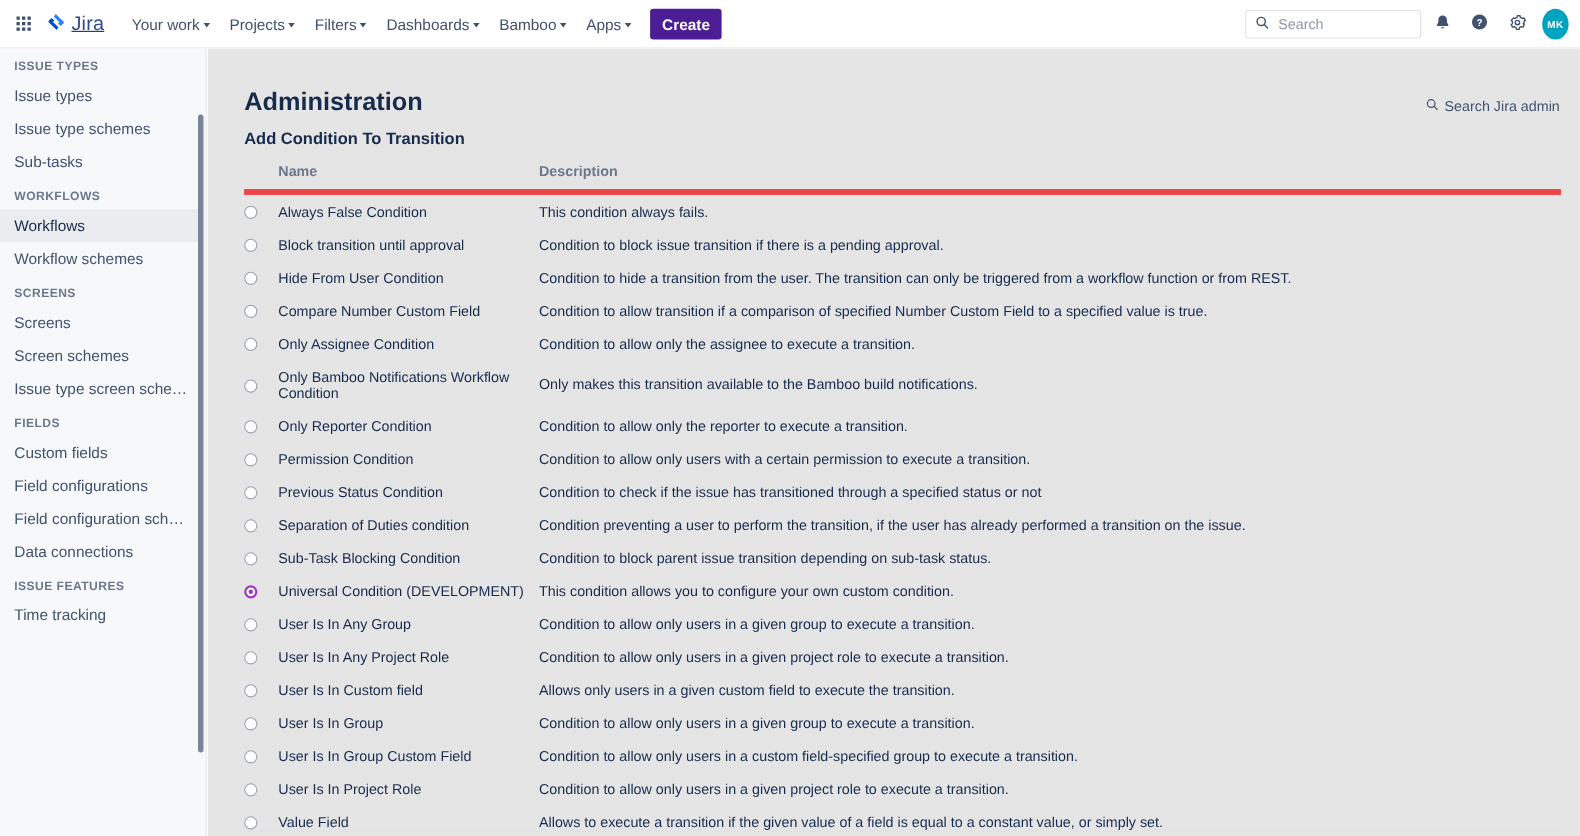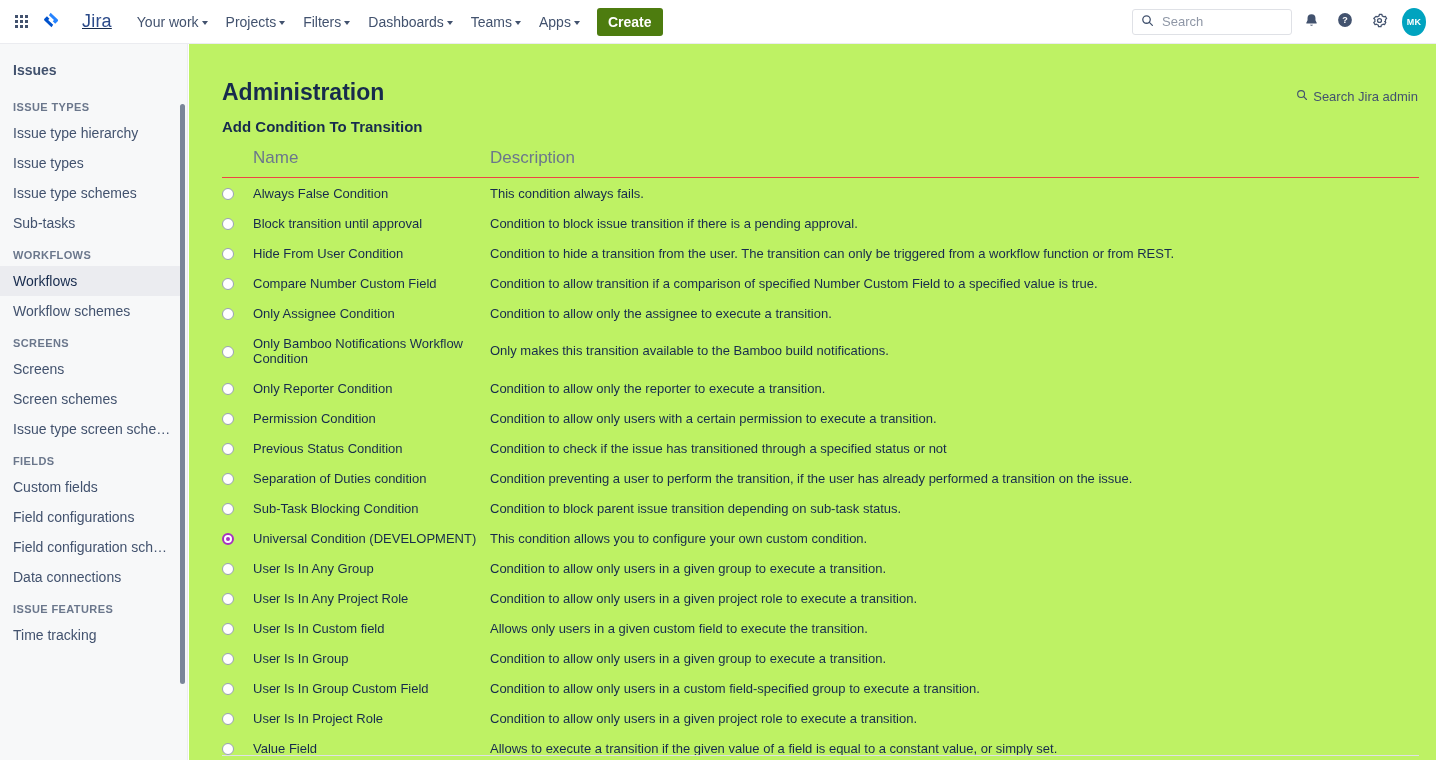--- a/index.html
+++ b/index.html
@@ -26,21 +26,21 @@
   .app-switcher {
     width: 26px; height: 26px;
     display: flex; align-items: center; justify-content: center;
     border-radius: 3px; cursor: pointer;
     margin-right: 4px;
   }
   .grid-dots { display: grid; grid-template-columns: repeat(3, 3px); grid-gap: 2px; }
   .grid-dots i { display: block; width: 3px; height: 3px; background: #42526e; }
 
   .jira-brand {
-    display: flex; align-items: center; gap: 22px;
+    display: flex; align-items: center; gap: 5px;
     padding: 3px 6px 3px 4px; border-radius: 3px;
     cursor: pointer; margin-right: 10px; text-decoration: underline;
   }
   .jira-word {
     font-size: 18px; color: #2c4b8a; letter-spacing: .2px;
     font-family: "Liberation Sans", sans-serif;
   }
 
   .nav-item {
     display: flex; align-items: center; gap: 3px;
@@ -49,21 +49,21 @@
     border-radius: 3px; cursor: pointer; white-space: nowrap;
   }
   .caret {
     display: inline-block; width: 0; height: 0; margin-top: 2px;
     border-left: 3.5px solid transparent;
     border-right: 3.5px solid transparent;
     border-top: 4px solid #42526e;
   }
   .create-btn {
     margin-left: 8px;
-    background: #4d7c0f; color: #ffffff;
+    background: #4c1d95; color: #ffffff;
     border: none; border-radius: 3px;
     height: 28px; padding: 0 11px;
     font-size: 14px; font-weight: bold; cursor: pointer;
     font-family: "Liberation Sans", sans-serif;
   }
   .nav-right {
     margin-left: auto; display: flex; align-items: center; gap: 4px;
   }
   .search-box {
     display: flex; align-items: center; gap: 6px;
@@ -119,21 +119,21 @@
     position: absolute; top: 60px; right: 2px;
     width: 5px; height: 580px;
     background: #7a8599; border-radius: 3px;
     cursor: pointer;
   }
 
   
   .main {
     position: absolute; top: 44px; left: 189px;
     width: 1247px; height: 716px;
-    background: #bef264; overflow: hidden;
+    background: #e5e5e5; overflow: hidden;
   }
   .page-head {
     display: flex; align-items: flex-start;
     padding: 36px 18px 0 33px;
   }
   .page-title {
     font-size: 23px; font-weight: bold; color: #172b4d;
     line-height: 1.1; margin: 0;
   }
   .admin-search {
@@ -143,23 +143,23 @@
   .section-title {
     font-size: 15px; font-weight: bold; color: #172b4d;
     padding: 13px 0 0 33px;
   }
 
   table.cond-table {
     width: 1197px; margin: 13px 0 0 33px;
     border-collapse: collapse; table-layout: fixed;
   }
   table.cond-table th {
-    font-size: 17px; font-weight: normal; color: #6b778c;
+    font-size: 13px; font-weight: bold; color: #6b778c;
     text-align: left; padding: 0 0 9px 0;
-    border-bottom: 1px solid #ef4444;
+    border-bottom: 5px solid #ef4444;
   }
   th.col-radio { width: 31px; }
   th.col-name  { width: 237px; }
   th.col-desc  { width: auto; }
   table.cond-table td {
     font-size: 13px; color: #172b4d;
     padding: 7.5px 0; vertical-align: middle;
     border: none;
   }
   td.cell-radio { text-align: left; padding-left: 8px; }
@@ -225,21 +225,21 @@
   </div>
   <div class="nav-item">
     <span>Filters</span>
     <span class="caret"></span>
   </div>
   <div class="nav-item">
     <span>Dashboards</span>
     <span class="caret"></span>
   </div>
   <div class="nav-item">
-    <span>Teams</span>
+    <span>Bamboo</span>
     <span class="caret"></span>
   </div>
   <div class="nav-item">
     <span>Apps</span>
     <span class="caret"></span>
   </div>
 
   <button class="create-btn">Create</button>
 
   <div class="nav-right">
@@ -278,24 +278,22 @@
           <path d="M20.4 13.5a8.6 8.6 0 0 0 0-3l1.7-1.3-1.8-3.1-2 .8a8.6 8.6 0 0 0-2.6-1.5l-.3-2.1h-3.6l-.3 2.1a8.6 8.6 0 0 0-2.6 1.5l-2-.8L3.9 9.2l1.7 1.3a8.6 8.6 0 0 0 0 3l-1.7 1.3 1.8 3.1 2-.8a8.6 8.6 0 0 0 2.6 1.5l.3 2.1h3.6l.3-2.1a8.6 8.6 0 0 0 2.6-1.5l2 .8 1.8-3.1-1.7-1.3z" fill="none" stroke="#42526e" stroke-width="1.7" stroke-linejoin="round"></path>
         </svg>
       </span>
     </div>
 
     <div class="avatar">MK</div>
   </div>
 </div>
 
 <div class="sidebar">
-  <div class="sidebar-title">Issues</div>
 
   <div class="side-group-label">ISSUE TYPES</div>
-  <div class="side-link">Issue type hierarchy</div>
   <div class="side-link">Issue types</div>
   <div class="side-link">Issue type schemes</div>
   <div class="side-link">Sub-tasks</div>
 
   <div class="side-group-label">WORKFLOWS</div>
   <div class="side-link active">Workflows</div>
   <div class="side-link">Workflow schemes</div>
 
   <div class="side-group-label">SCREENS</div>
   <div class="side-link">Screens</div>

